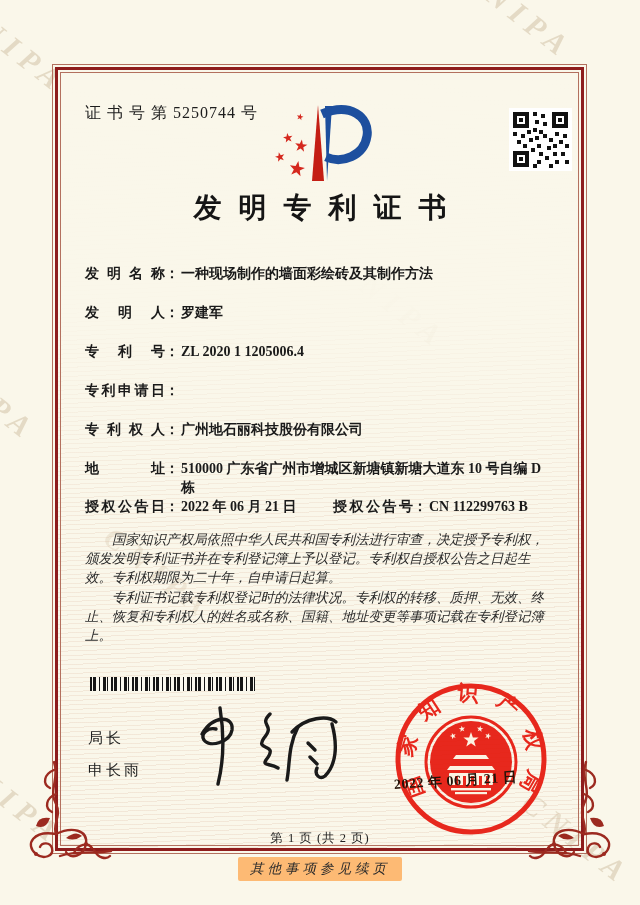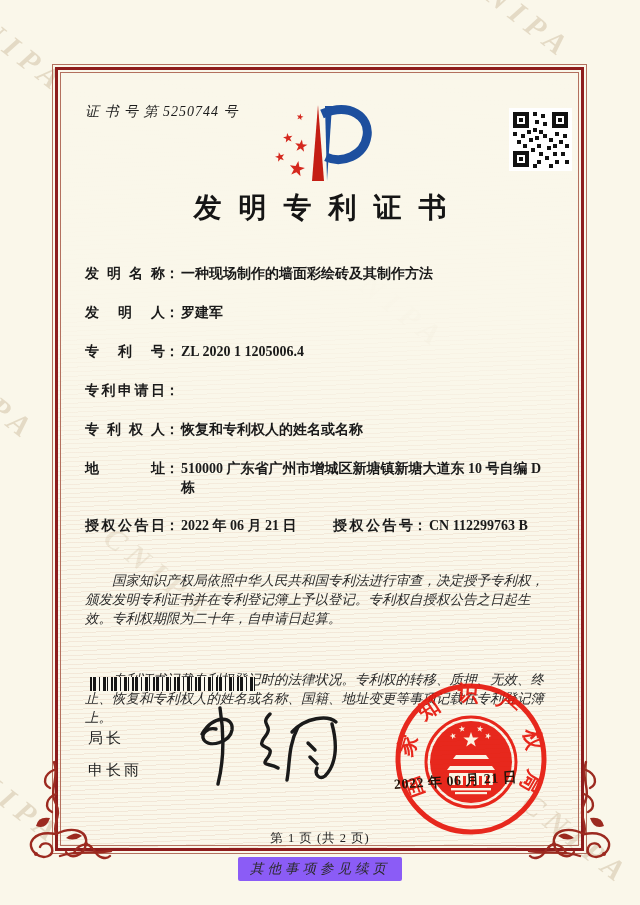--- a/index.html
+++ b/index.html
@@ -31,41 +31,41 @@
       repeating-linear-gradient(178deg, rgba(205,150,122,0.20) 0px, rgba(205,150,122,0.20) 1px, rgba(250,247,234,0) 1px, rgba(250,247,234,0) 4.5px);
   }
 
   
   .orn { position:absolute; width:100px; height:112px; z-index:3; }
   .orn-l { left:14px; top:760px; }
   .orn-r { left:526px; top:760px; transform:scaleX(-1); }
 
   
   .cert-no { position:absolute; left:85px; top:103px; z-index:4;
-             font-size:14px; letter-spacing:1px; color:#1d1d1d;font-style:italic; }
+             font-size:16px; letter-spacing:1px; color:#1d1d1d; }
   .logo { position:absolute; left:256px; top:101px; z-index:4; }
   .qr { position:absolute; left:509px; top:108px; width:63px; height:63px; z-index:4; background:#fff; }
   .title { position:absolute; left:0; top:189px; width:640px; text-align:center; z-index:4;
            font-size:28px; font-weight:bold; letter-spacing:17px; text-indent:17px; color:#151515; }
 
   
   .fields { position:absolute; left:85px; top:264px; width:478px; z-index:4;
             font-size:14px; color:#1a1a1a; }
   .row { display:flex; align-items:flex-start; margin-bottom:20px; line-height:19px;font-weight:bold; }
   .lbl { display:inline-block; width:80px; text-align:justify; text-align-last:justify; flex:none; }
   .colon { flex:none; width:16px; }
   .val { flex:1; }
   .val-fixed { flex:none; width:152px; }
-  .row-addr { margin-bottom:19px; }
+  .row-addr { margin-bottom:0; }
   .row-addr .val { max-width:372px; }
 
   
   .paras { position:absolute; left:85px; top:530px; width:472px; z-index:4;
            font-size:13.5px; line-height:19.2px; color:#2b2b2b; font-style:italic; }
-  .paras p { text-indent:2em;margin-top:41px; }
+  .paras p { text-indent:2em; }
 
   
   .barcode { position:absolute; left:90px; top:677px; width:165px; height:14px; z-index:4;
     background:repeating-linear-gradient(90deg,
       #161616 0 2px, #faf8ef 2px 3px, #161616 3px 6px, #faf8ef 6px 9px,
       #161616 9px 10px, #faf8ef 10px 13px, #161616 13px 16px, #faf8ef 16px 17px,
       #161616 17px 18px, #faf8ef 18px 21px); }
 
   
   .signer-title { position:absolute; left:88px; top:729px; z-index:4; font-size:15px; letter-spacing:3px; color:#1c1c1c; }
@@ -76,21 +76,21 @@
   .seal { position:absolute; left:392px; top:680px; width:158px; height:158px; z-index:5; }
   .seal svg { opacity:0.92; }
   .seal-date { position:absolute; left:2px; top:96px; width:160px; z-index:6;
                font-size:14px; font-weight:bold; letter-spacing:0.5px; color:#241309;
                transform:rotate(-3.5deg); transform-origin:left center; white-space:nowrap; }
 
   
   .page-num { position:absolute; left:0; top:830px; width:640px; text-align:center; z-index:4;
               font-size:12.5px; letter-spacing:1px; color:#222; }
   .footer-note { position:absolute; left:0; top:857px; width:640px; text-align:center; z-index:4; }
-  .footer-note span { display:inline-block; background:#8b5cf6; padding:3px 12px; border-radius:2px;
+  .footer-note span { display:inline-block; background:#fdba74; padding:3px 12px; border-radius:2px;
               font-size:13.5px; font-style:italic; letter-spacing:4px; color:#2b2b2b; }
 </style>
 </head>
 <body>
 
 <div class="page">
 
   <div class="wm wm1">CNIPA</div>
   <div class="wm wm2">CNIPA</div>
   <div class="wm wm3">CNIPA</div>
@@ -230,21 +230,21 @@
         <span class="colon">：</span>
         <span class="val">ZL 2020 1 1205006.4</span>
     </div>
     <div class="row">
       <span class="lbl">专利申请日</span>
         <span class="colon">：</span>
     </div>
     <div class="row">
       <span class="lbl">专利权人</span>
         <span class="colon">：</span>
-        <span class="val">恢复和专利权人的姓名或名称</span>
+        <span class="val">广州地石丽科技股份有限公司</span>
     </div>
     <div class="row row-addr">
       <span class="lbl">地址</span>
         <span class="colon">：</span>
         <span class="val">510000 广东省广州市增城区新塘镇新塘大道东 10 号自编 D 栋</span>
     </div>
     <div class="row">
       <span class="lbl">授权公告日</span>
         <span class="colon">：</span>
         <span class="val val-fixed">2022 年 06 月 21 日</span>

